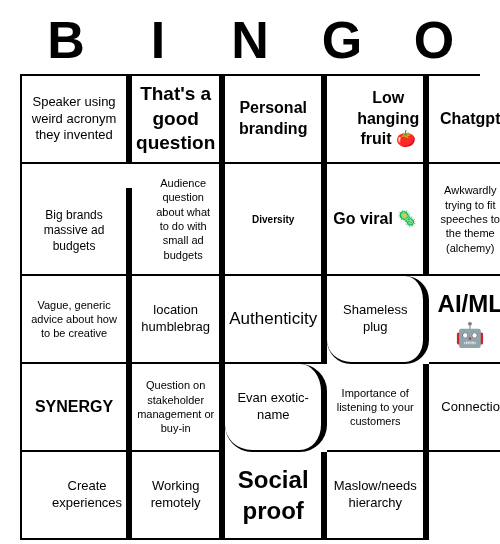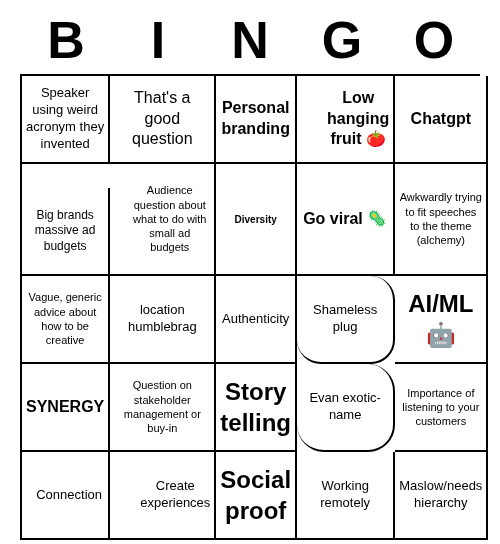--- a/index.html
+++ b/index.html
@@ -29,21 +29,21 @@
       width: 88px;
       text-align: center;
     }
     .bingo-grid {
       display: grid;
       grid-template-columns: repeat(5, 1fr);
       border-left: 2px solid #000;
       border-top: 2px solid #000;
     }
     .bingo-cell {
-      border-right: 2px solid #000000;
+      border-right: 6px solid #000000;
       border-bottom: 2px solid #000;
       min-height: 88px;
       display: flex;
       align-items: center;
       justify-content: center;
       text-align: center;
       padding: 6px 4px;
       font-size: 12.5px;
       line-height: 1.3;
       color: #000;
@@ -56,38 +56,37 @@
 <div class="bingo-card">
   <div class="bingo-title">
     <span>B</span>
     <span>I</span>
     <span>N</span>
     <span>G</span>
     <span>O</span>
   </div>
   <div class="bingo-grid" id="grid-container">
   <div class="bingo-cell" style="font-size: 13px;">Speaker using weird acronym they invented</div>
-      <div class="bingo-cell" style="font-size: 16px; font-weight: normal;">That's a good question</div>
+      <div class="bingo-cell" style="font-size: 19px; font-weight: bold;">That's a good question</div>
       <div class="bingo-cell" style="font-size: 16px; font-weight: bold;">Personal branding</div>
       <div class="bingo-cell" style="font-size: 16px; font-weight: bold; padding-left: 30px;">Low hanging fruit 🍅</div>
       <div class="bingo-cell" style="font-size: 16px; font-weight: bold;">Chatgpt</div>
       <div class="bingo-cell" style="font-size: 12px; margin-top: 24px;">Big brands massive ad budgets</div>
       <div class="bingo-cell" style="font-size: 11px; padding-left: 19px;">Audience question about what to do with small ad budgets</div>
       <div class="bingo-cell" style="font-size: 10px; font-weight: bold;">Diversity</div>
       <div class="bingo-cell" style="font-size: 16px; font-weight: bold;">Go viral 🦠</div>
       <div class="bingo-cell" style="font-size: 11px;">Awkwardly trying to fit speeches to the theme (alchemy)</div>
       <div class="bingo-cell" style="font-size: 11px;">Vague, generic advice about how to be creative</div>
       <div class="bingo-cell" style="font-size: 13px;">location humblebrag</div>
-      <div class="bingo-cell" style="font-size: 13px; text-align: right;">Authenticity</div>
+      <div class="bingo-cell" style="font-size: 17px; text-align: right;">Authenticity</div>
       <div class="bingo-cell" style="font-size: 13px; border-radius: 24px;">Shameless plug</div>
       <div class="bingo-cell" style="font-size: 24px; font-weight: bold;">AI/ML 🤖</div>
       <div class="bingo-cell" style="font-size: 16px; font-weight: bold;">SYNERGY</div>
       <div class="bingo-cell" style="font-size: 11px;">Question on stakeholder management or buy-in</div>
-      <div class="bingo-cell" style="font-size: 24px; font-weight: bold;">Story telling</div>
       <div class="bingo-cell" style="font-size: 13px; border-radius: 27px;">Evan exotic-name</div>
       <div class="bingo-cell" style="font-size: 11px;">Importance of listening to your customers</div>
       <div class="bingo-cell" style="font-size: 13px; padding-left: 12px;">Connection</div>
       <div class="bingo-cell" style="font-size: 13px; padding-left: 30px;">Create experiences</div>
+      <div class="bingo-cell" style="font-size: 13px;">Working remotely</div>
       <div class="bingo-cell" style="font-size: 24px; font-weight: bold;">Social proof</div>
-      <div class="bingo-cell" style="font-size: 13px;">Working remotely</div>
       <div class="bingo-cell" style="font-size: 13px;">Maslow/needs hierarchy</div>
     </div>
 </div>
 
 </body></html>

